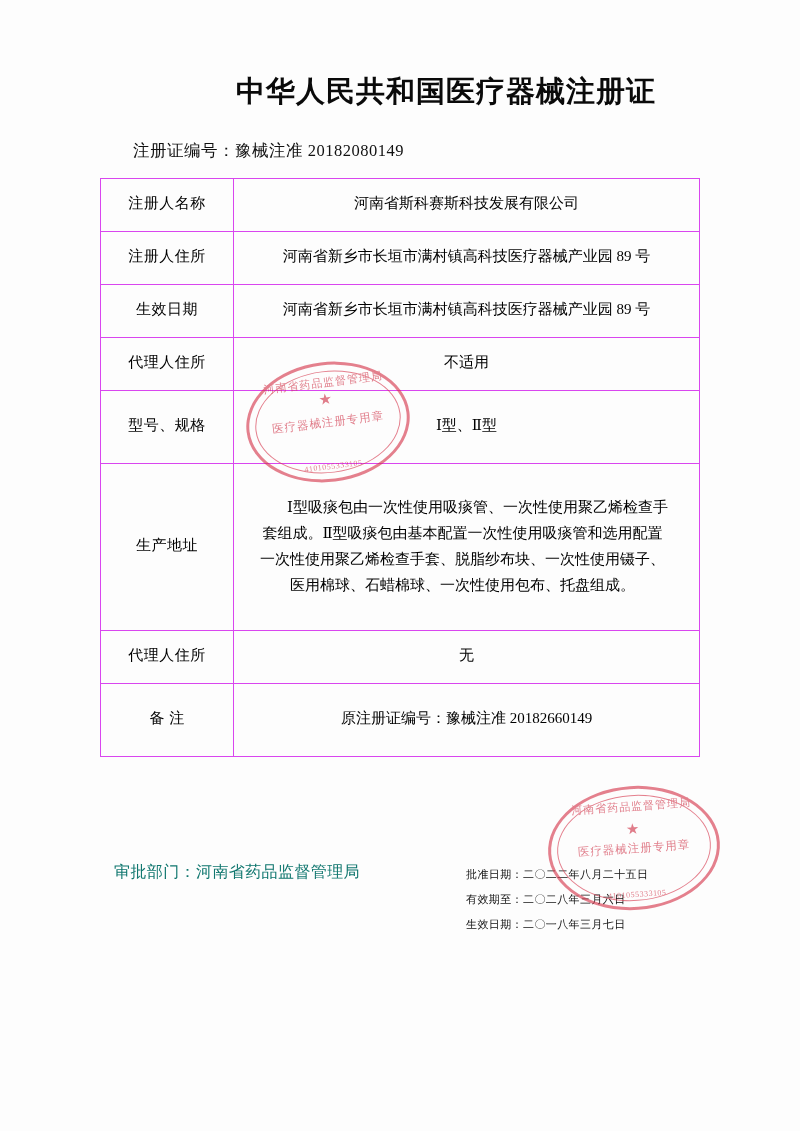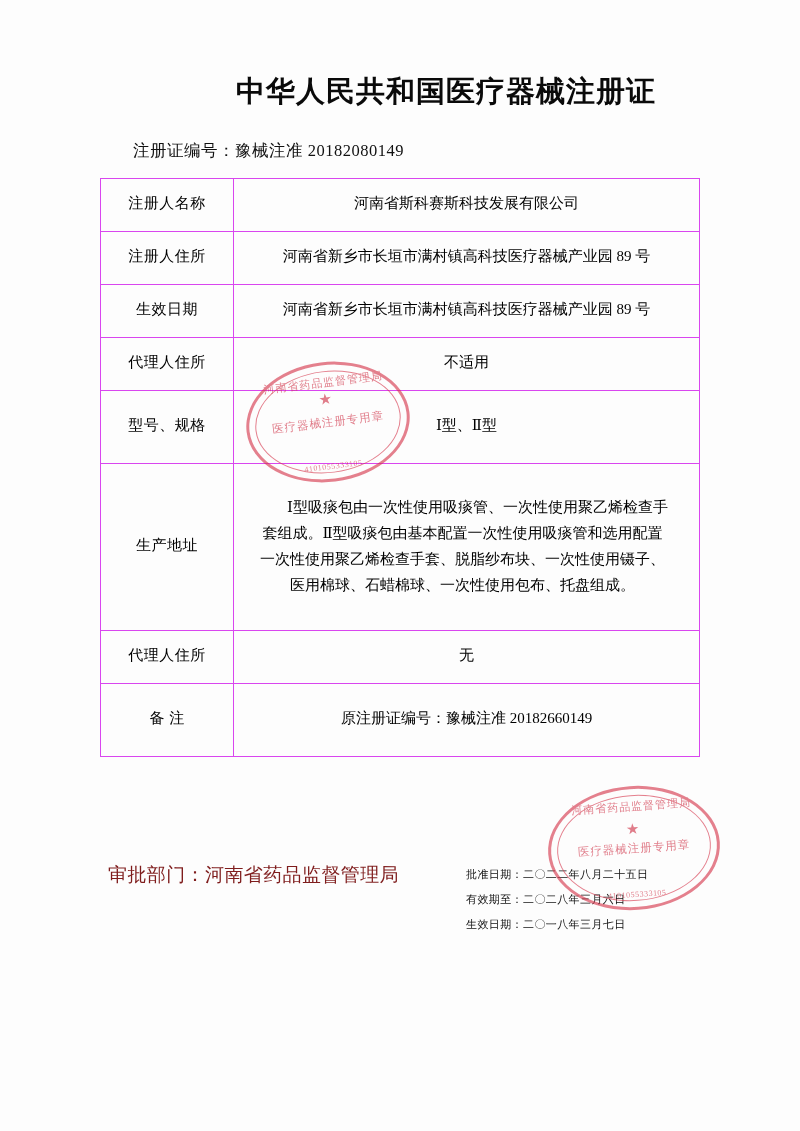--- a/index.html
+++ b/index.html
@@ -80,24 +80,24 @@
   .struct-p { margin: 12px; text-indent: 2em; }
   .footer {
     position: absolute;
     top: 862px;
     left: 0;
     width: 800px;
     height: 100px;
   }
   .approve-dept {
     position: absolute;
-    left: 108px;
+    left: 114px;
     top: 0px;
-    font-size: 19px;
-    color: #7f1d1d;
+    font-size: 16px;
+    color: #0f766e;
     letter-spacing: 0.4px;
   }
   .dates {
     position: absolute;
     left: 466px;
     top: 0px;
     font-size: 11px;
     color: #111;
     line-height: 2.25;
     letter-spacing: 0.4px;

